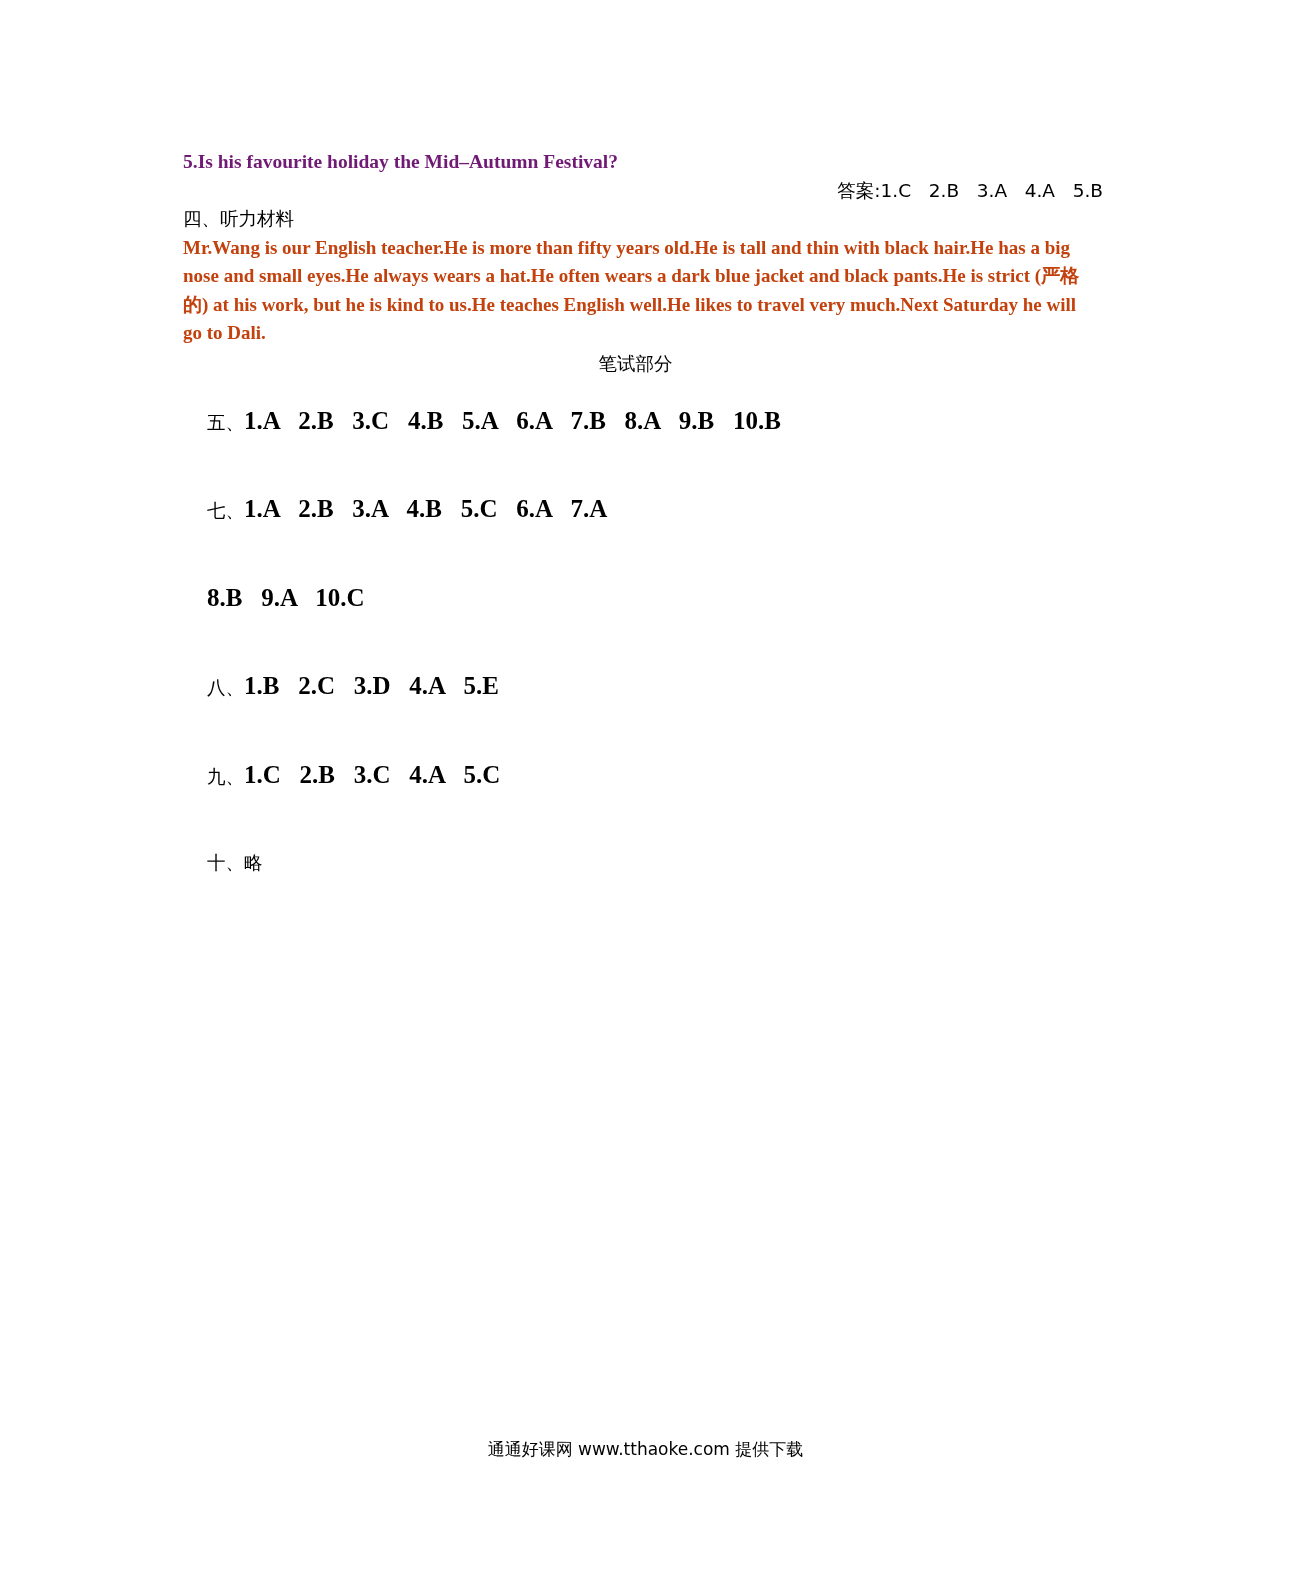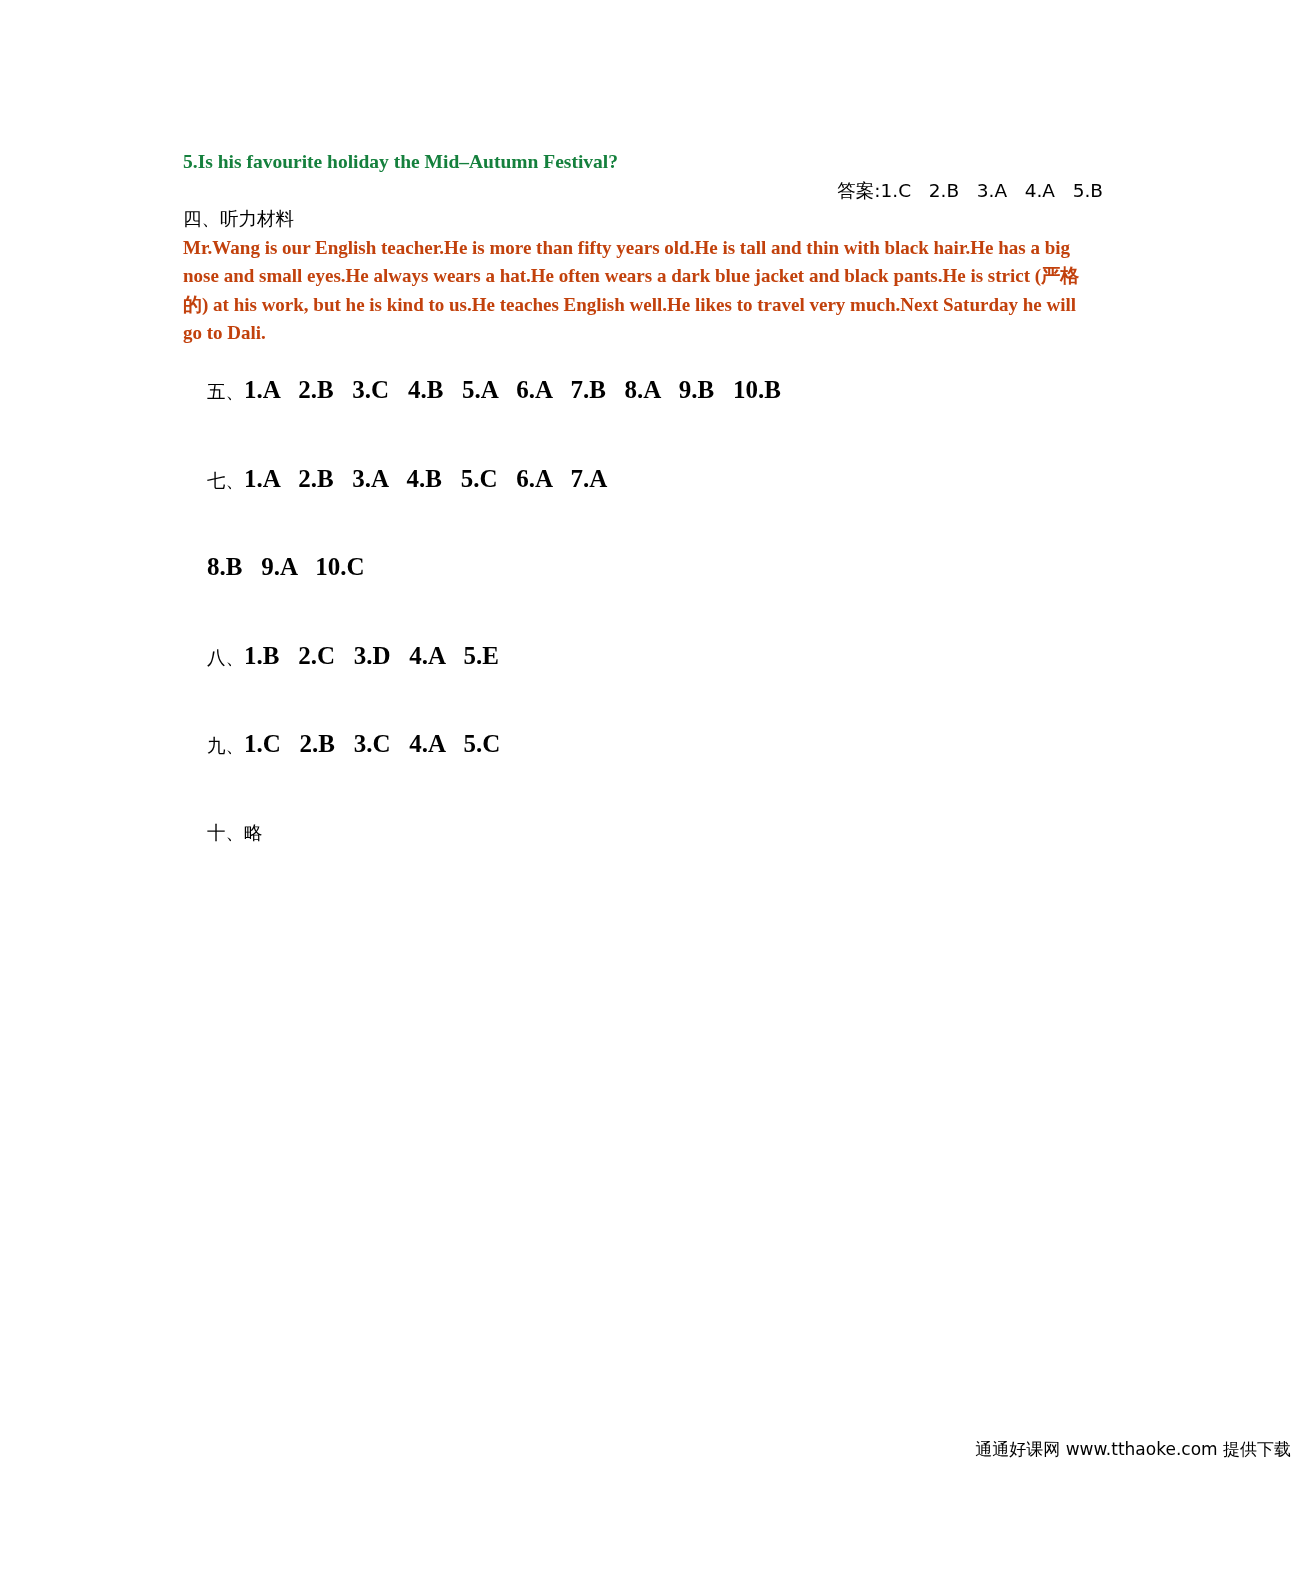--- a/index.html
+++ b/index.html
@@ -20,21 +20,21 @@
     position: absolute;
     left: 183px;
     top: 148px;
     width: 920px;
   }
   .line {
     font-family: "Liberation Serif", serif;
     font-weight: bold;
     font-size: 19.5px;
     line-height: 28.5px;
-    color: #15803d;
+    color: #701a75;
     white-space: pre-wrap;
   }
   .para {
     font-family: "Liberation Serif", serif;
     font-weight: bold;
     font-size: 19px;
     line-height: 28.5px;
     color: #c2410c;
     width: 905px;
   }
@@ -70,21 +70,21 @@
   .mixrow .lat {
     font-family: "Liberation Serif", serif;
     font-weight: bold;
     font-size: 25px;
   }
   .footer {
     position: absolute;
     left: 0;
     top: 1438px;
     width: 1291px;
-    text-align: right;
+    text-align: center;
     font-family: "DejaVu Sans", sans-serif;
     font-size: 17px;
     color: #000;
   }
 </style>
 </head>
 <body>
 
 <div class="page">
 
@@ -92,20 +92,21 @@
 
     <div class="line">5.Is his favourite holiday the Mid–Autumn Festival?</div>
 
     <div class="ansrow">答案:1.C   2.B   3.A   4.A   5.B</div>
 
     <div class="cn">四、听力材料</div>
 
     <div class="para">Mr.Wang is our English teacher.He is more than fifty years old.He is tall and thin with black hair.He has a big nose and small eyes.He always wears a hat.He often wears a dark blue jacket and black pants.He is strict (严格的) at his work, but he is kind to us.He teaches English well.He likes to travel very much.Next Saturday he will go to Dali.</div>
 
 
+    <div class="center-head">笔试部分</div>
 
     <div class="mixrow">
       <span class="cnlabel">五、</span><span class="lat">1.A   2.B   3.C   4.B   5.A   6.A   7.B   8.A   9.B   10.B</span>
     </div>
     <div class="mixrow">
       <span class="cnlabel">七、</span><span class="lat">1.A   2.B   3.A   4.B   5.C   6.A   7.A</span>
     </div>
     <div class="mixrow">
       <span class="cnlabel"></span><span class="lat">8.B   9.A   10.C</span>
     </div>

